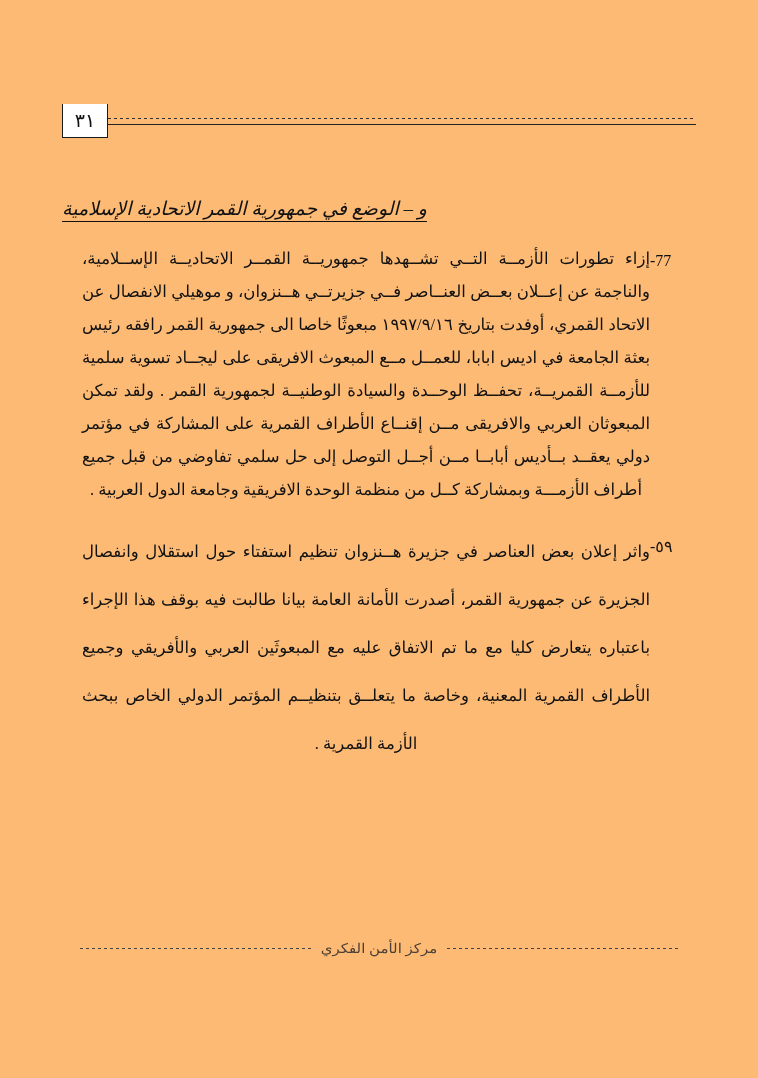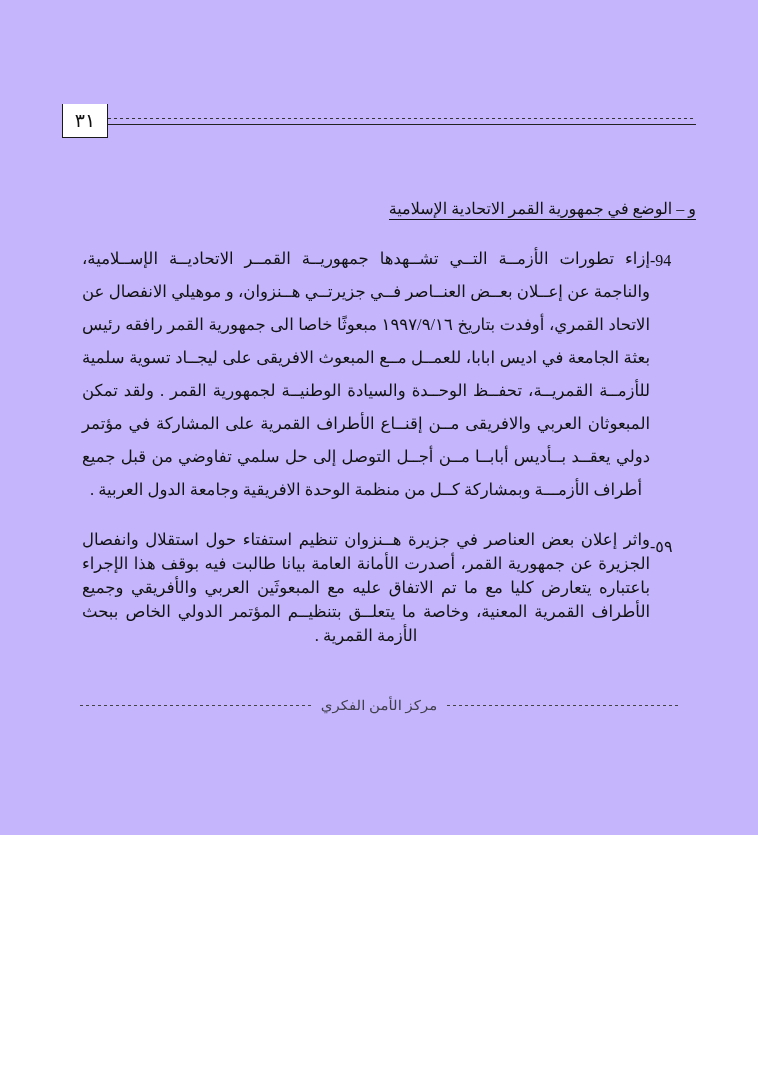--- a/index.html
+++ b/index.html
@@ -13,22 +13,22 @@
     position: relative;
     font-family: "Liberation Serif", "DejaVu Serif", serif;
     color: #111111;
     overflow: hidden;
   }
 
   .page {
     position: absolute;
     inset: 0;
     width: 758px;
-    height: 835px;
-    background: #c4b5fd;
+    height: 1078px;
+    background: #fdba74;
   }
 
   
   .header {
     position: absolute;
     top: 104px;
     left: 62px;
     right: 62px;
     height: 34px;
     display: flex;
@@ -77,24 +77,25 @@
     line-height: 31px;
     text-align: justify;
     text-align-last: center;
     margin: 0 0 14px 0;
   }
   .para.intro {
     text-align-last: center;
   }
 
   .section-heading {
-    text-align: right;
-    font-size: 16px;
+    text-align: left;
+    font-size: 19px;
     line-height: 30px;
     margin: 34px 0 18px 0;
+    font-style: italic;
   }
   .section-heading span {
     border-bottom: 1px solid #111;
     padding-bottom: 2px;
   }
 
   .numbered {
     display: flex;
     flex-direction: row;
     margin: 0 0 22px 0;
@@ -112,21 +113,21 @@
   .numbered .body {
     flex: 1 1 auto;
     font-size: 16.5px;
     line-height: 33px;
     text-align: justify;
     text-align-last: center;
     letter-spacing: 0.2px;
     margin-left: 20px;
   }
   .numbered.p59 .body {
-    line-height: 24px;
+    line-height: 48px;
     letter-spacing: 0.1px;
   }
 
   
   .footer {
     position: absolute;
     bottom: 118px;
     left: 80px;
     right: 80px;
     height: 24px;
@@ -167,21 +168,21 @@
   </div>
 
   <div class="content">
 
 
     <div class="section-heading">
       <span>و – الوضع في جمهورية القمر الاتحادية الإسلامية</span>
     </div>
 
     <div class="numbered p58">
-      <div class="num">94-</div>
+      <div class="num">77-</div>
       <div class="body">إزاء تطورات الأزمــة التــي تشــهدها جمهوريــة القمــر الاتحاديــة الإســلامية، والناجمة عن إعــلان بعــض العنــاصر فــي جزيرتــي هــنزوان، و موهيلي الانفصال عن الاتحاد القمري، أوفدت بتاريخ ١٩٩٧/٩/١٦ مبعوثًا خاصا الى جمهورية القمر رافقه رئيس بعثة الجامعة في اديس ابابا، للعمــل مــع المبعوث الافريقى على ليجــاد تسوية سلمية للأزمــة القمريــة،  تحفــظ الوحــدة والسيادة الوطنيــة لجمهورية القمر .  ولقد تمكن المبعوثان العربي والافريقى مــن إقنــاع الأطراف القمرية على المشاركة في مؤتمر  دولي يعقــد بــأديس أبابــا مــن أجــل التوصل إلى حل سلمي تفاوضي من قبل جميع أطراف الأزمـــة وبمشاركة كــل من منظمة الوحدة الافريقية وجامعة الدول العربية .</div>
     </div>
 
     <div class="numbered p59">
       <div class="num">٥٩-</div>
       <div class="body">واثر إعلان بعض العناصر في جزيرة هــنزوان تنظيم استفتاء حول استقلال وانفصال الجزيرة عن جمهورية القمر، أصدرت الأمانة العامة بيانا  طالبت فيه بوقف هذا الإجراء باعتباره يتعارض كليا مع ما تم الاتفاق عليه  مع المبعوثَين العربي والأفريقي وجميع الأطراف القمرية المعنية،  وخاصة ما يتعلــق بتنظيــم المؤتمر الدولي الخاص ببحث الأزمة القمرية .</div>
     </div>
 
   </div>
 

